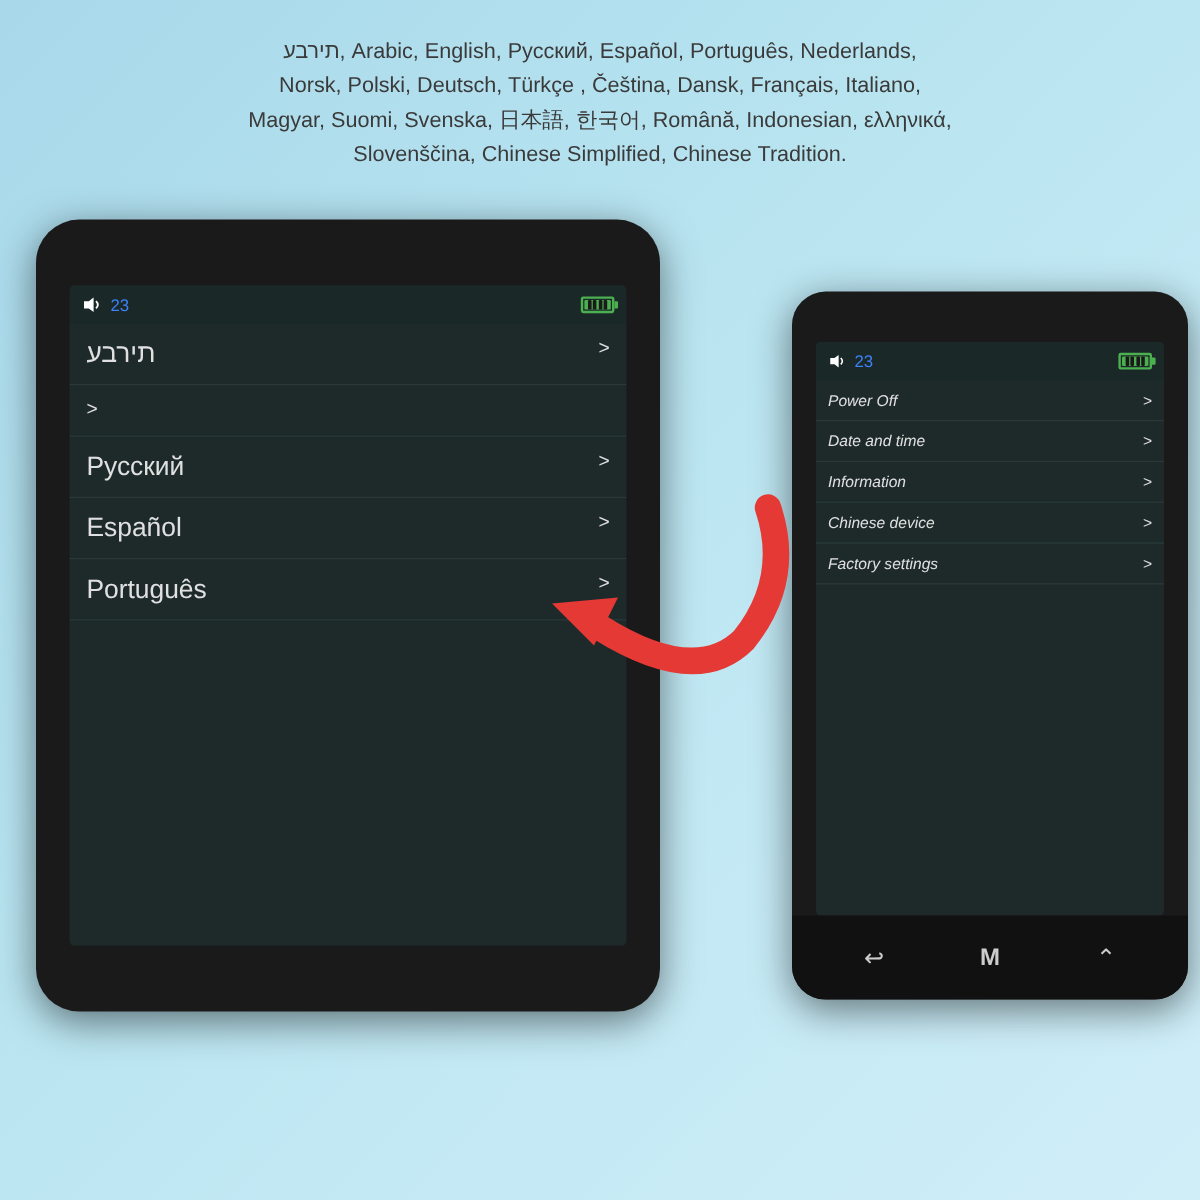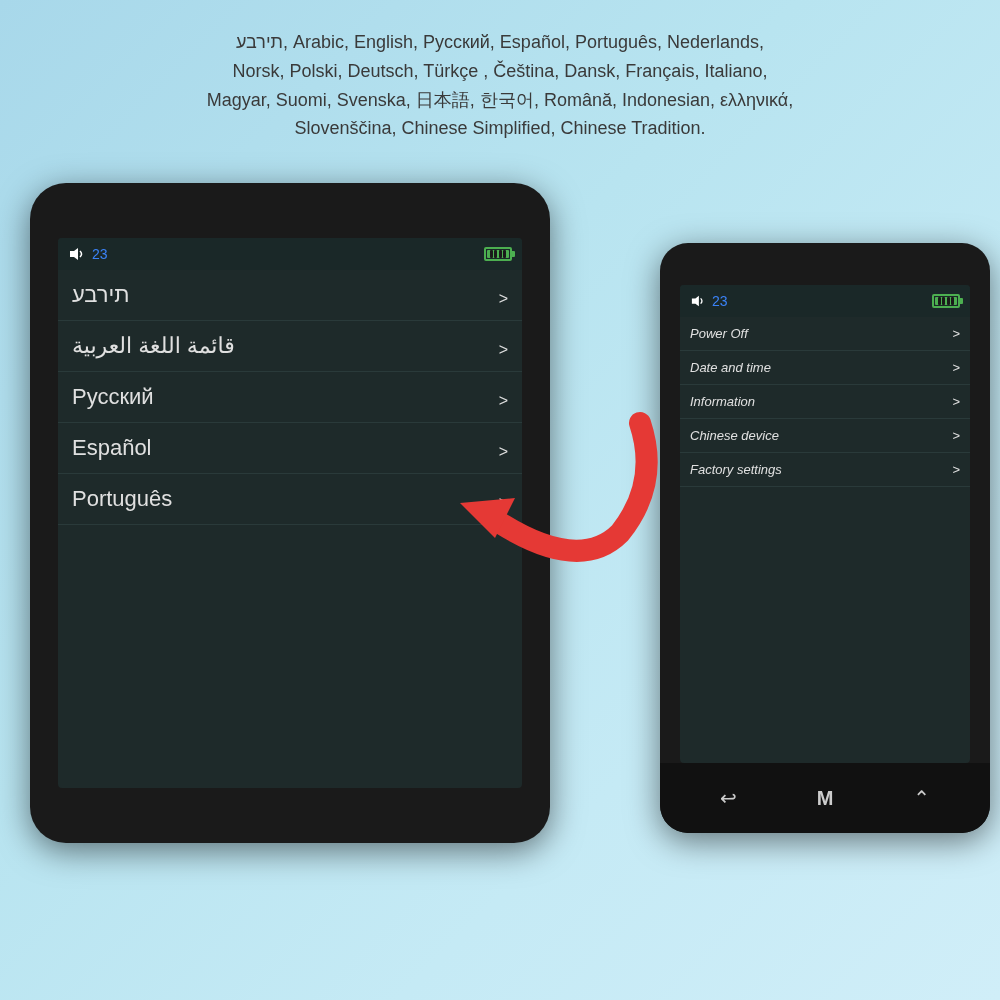--- a/index.html
+++ b/index.html
@@ -154,21 +154,21 @@
     .battery-bar {
       width: 3px;
       height: 8px;
       background: #1a1a1a;
       border-radius: 1px;
     }
 
     
     .menu-item {
       display: flex;
-      align-items: flex-end;
+      align-items: flex-start;
       justify-content: space-between;
       padding: 12px 14px;
       border-bottom: 1px solid #2a3a3a;
       cursor: pointer;
       gap: 36px;
     }
     .menu-item.active {
       background: #000000;
     }
     .menu-item-text {
@@ -263,21 +263,20 @@
               <div class="battery-bar"></div>
             </div>
           </div>
         </div>
 
         <div class="menu-item">
           <span class="menu-item-text large">תירבע</span>
           <span class="menu-chevron">&gt;</span>
         </div>
         <div class="menu-item">
-          <span class="menu-item-text large">قائمة اللغة العربية</span>
           <span class="menu-chevron">&gt;</span>
         </div>
         <div class="menu-item">
           <span class="menu-item-text large">Русский</span>
           <span class="menu-chevron">&gt;</span>
         </div>
         <div class="menu-item">
           <span class="menu-item-text large">Español</span>
           <span class="menu-chevron">&gt;</span>
         </div>

